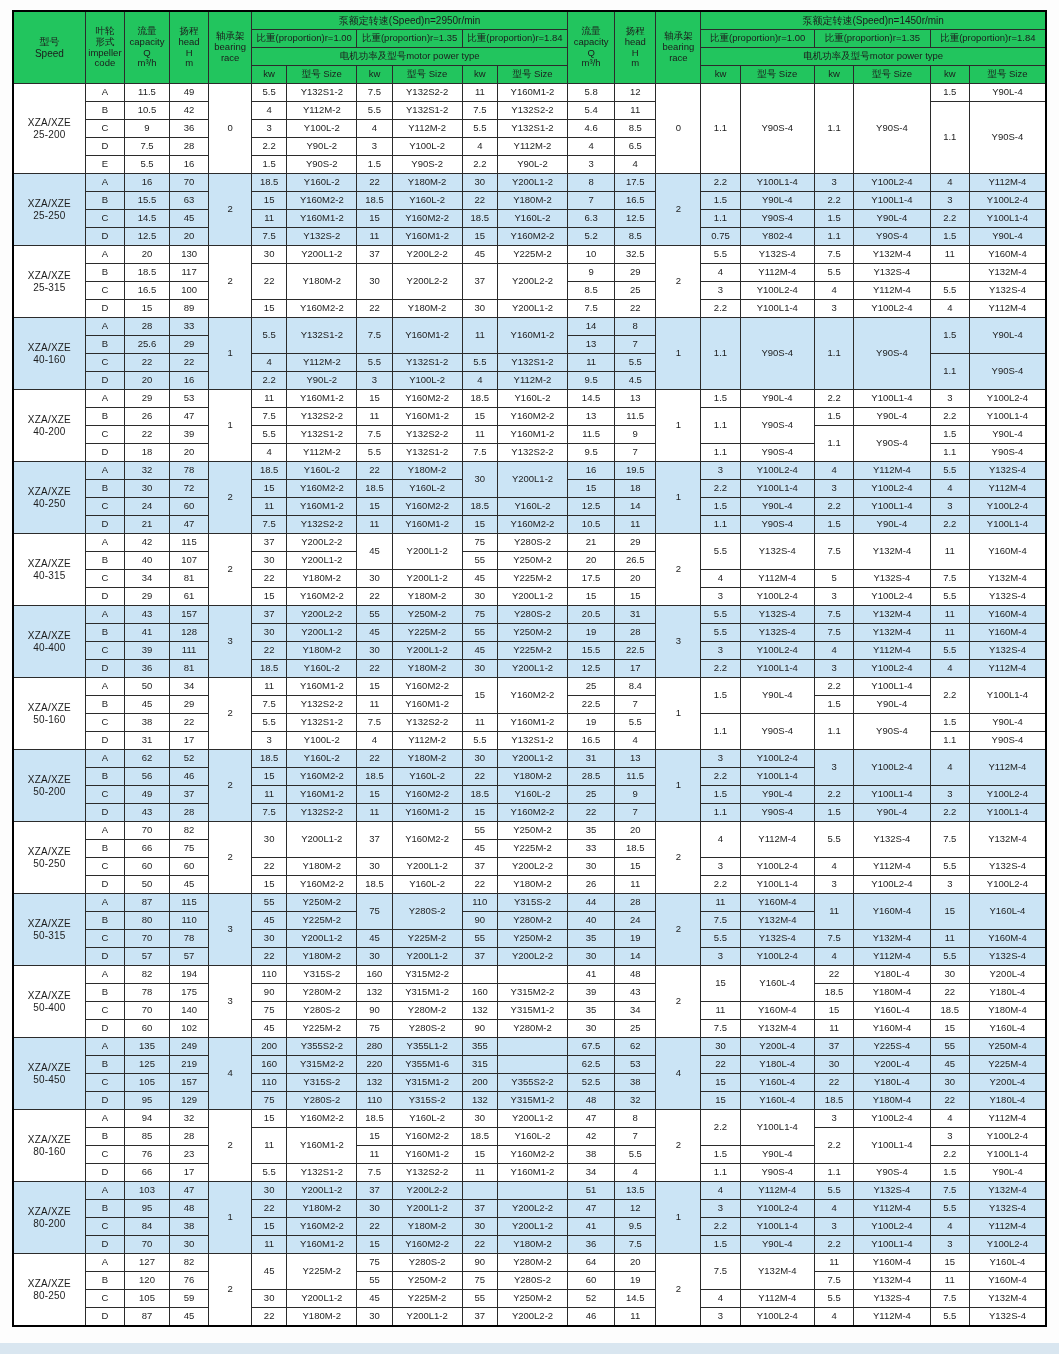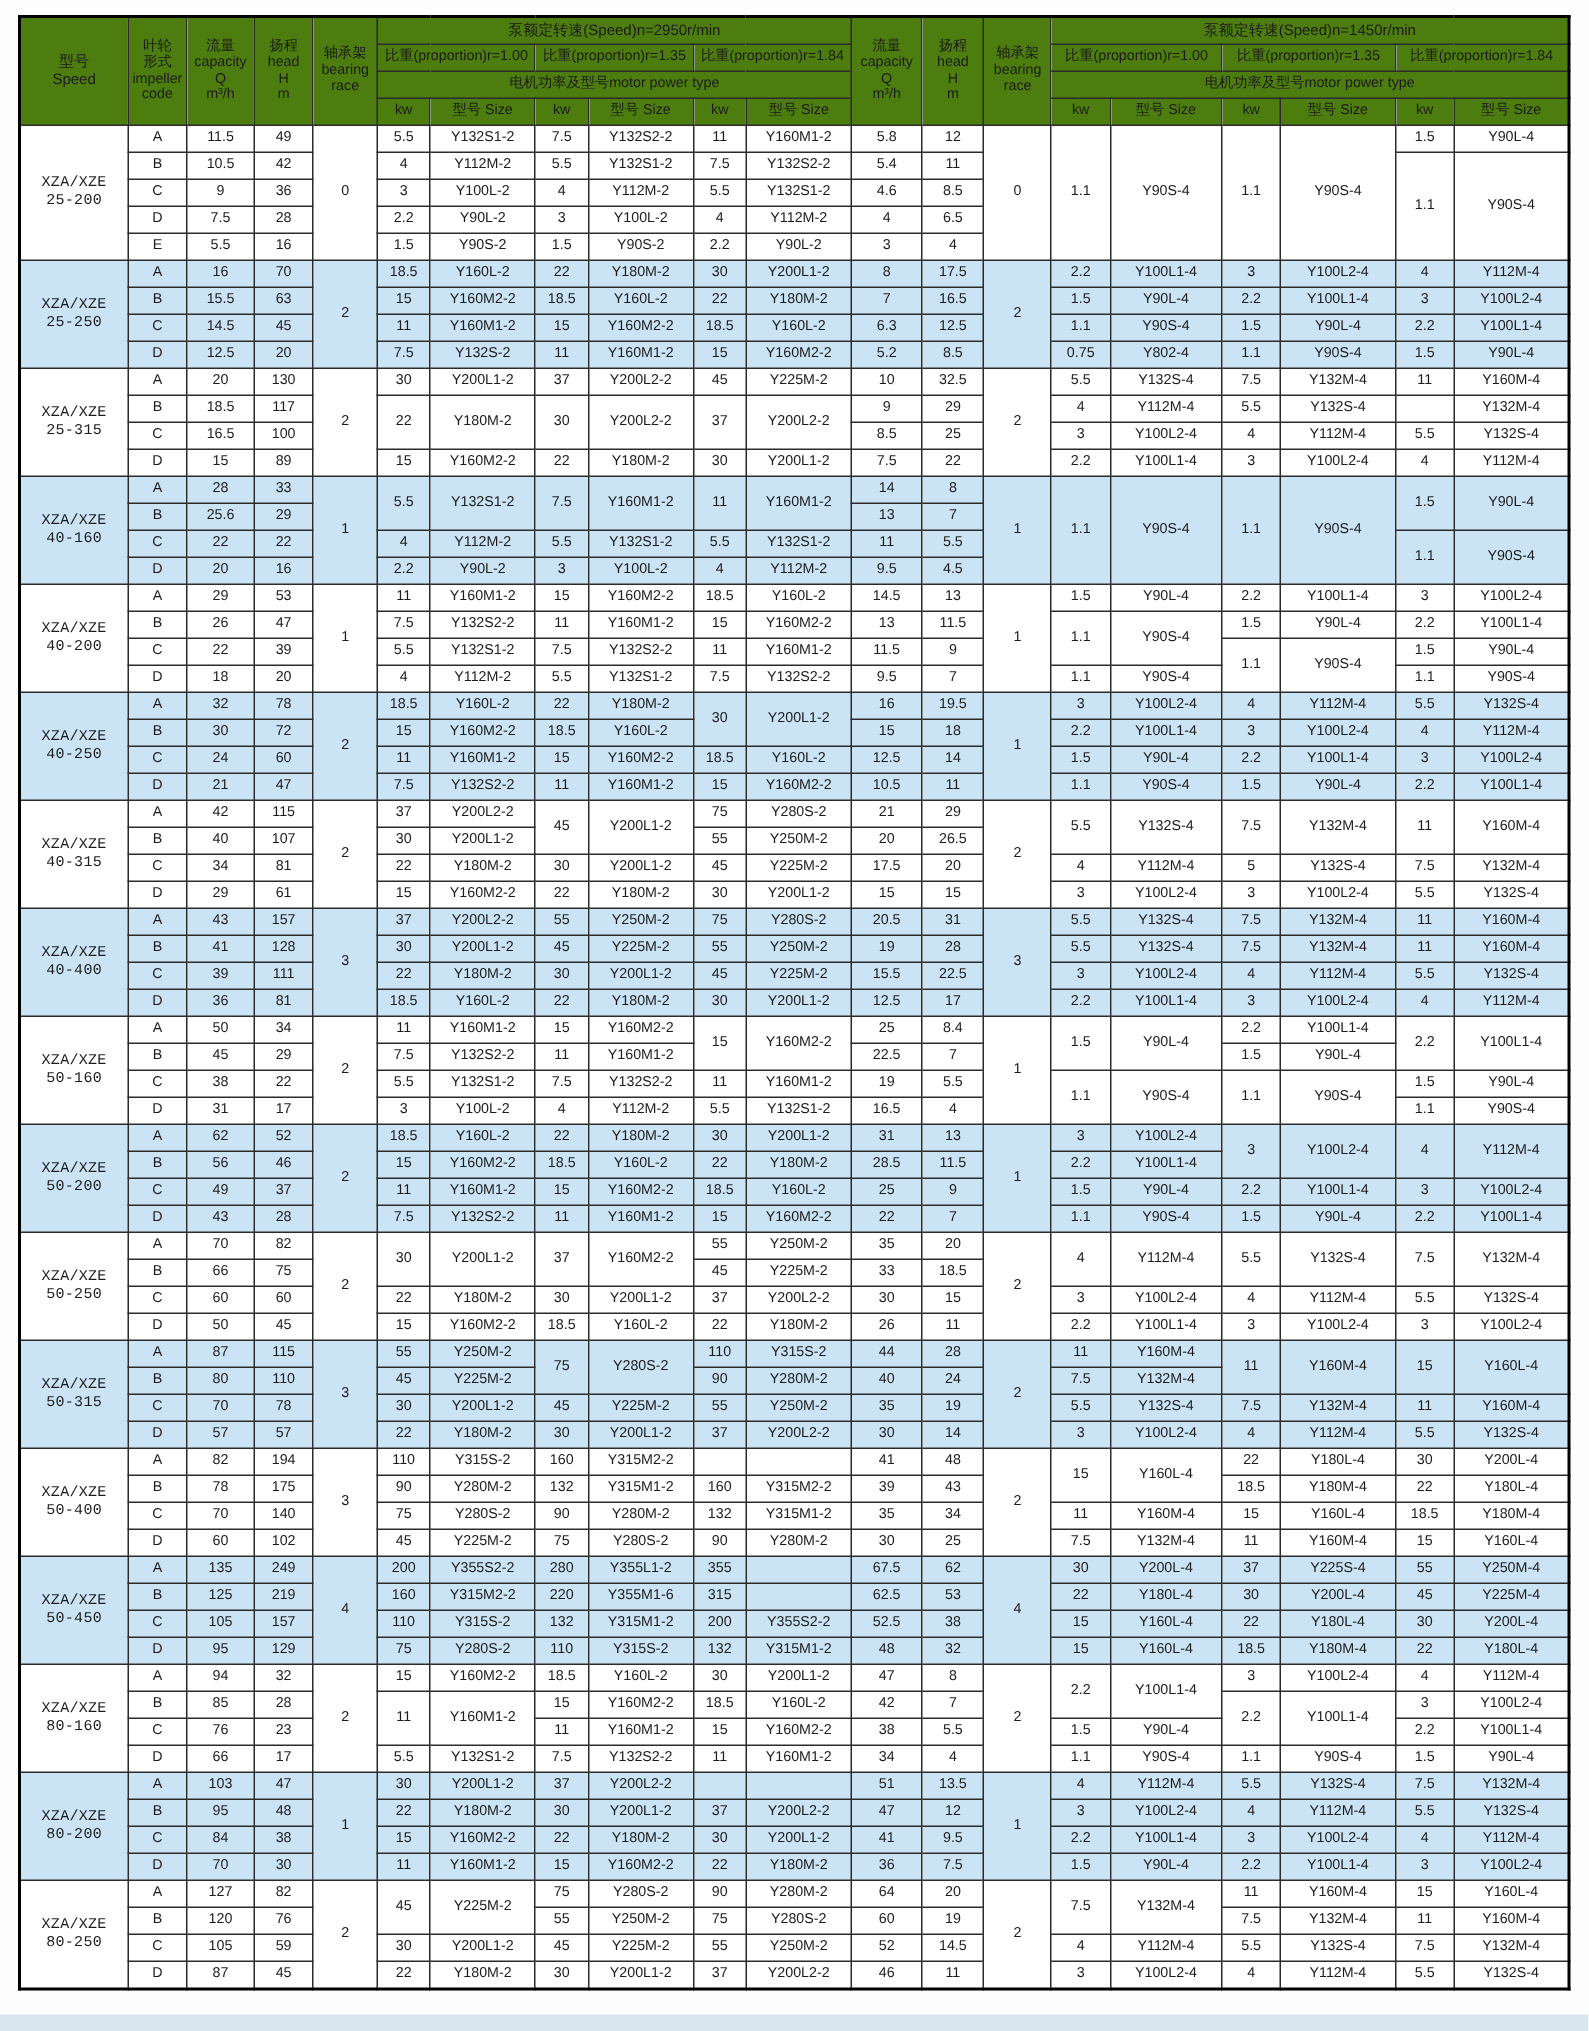--- a/index.html
+++ b/index.html
@@ -1,23 +1,23 @@
 <!DOCTYPE html>
 <html><head>
 <meta charset="utf-8">
 <style>
   html,body{margin:0;padding:0;background:#ffffff;font-family:"Liberation Sans","DejaVu Sans",sans-serif;color:#1c1c1c;}
   .page{width:1059px;height:1354px;box-sizing:border-box;padding:10px 12px 0 12px;background:#fdfdfd;position:relative;}
   table{border-collapse:collapse;width:100%;table-layout:fixed;border:2.5px solid #000;background:#fff;}
   th,td{border:1px solid #2b2b2b;text-align:center;vertical-align:middle;font-size:9.5px;line-height:1.15;padding:1px 1px;height:15px;overflow:hidden;white-space:pre-line;word-break:break-all;}
-  thead th{background:#4d7c0f;font-weight:normal;font-size:9.5px;text-align:center;}
+  thead th{background:#22c55e;font-weight:normal;font-size:9.5px;text-align:center;}
   thead .big{font-size:10px;}
   tr.shade td{background:#cbe4f5;}
   tr.gt td{border-top:1.8px solid #101010;}
-  td.g{font-size:10px;letter-spacing:0.2px;font-family:Liberation Mono, monospace;}
+  td.g{font-size:10px;letter-spacing:0.2px;}
   .band{position:absolute;left:0;right:0;bottom:0;height:11px;background:#d9e6f0;}
 </style>
 </head>
 <body>
 
 <div class="page">
   <table>
     <colgroup>
       <col style="width:7.0%">
         <col style="width:3.8%">

